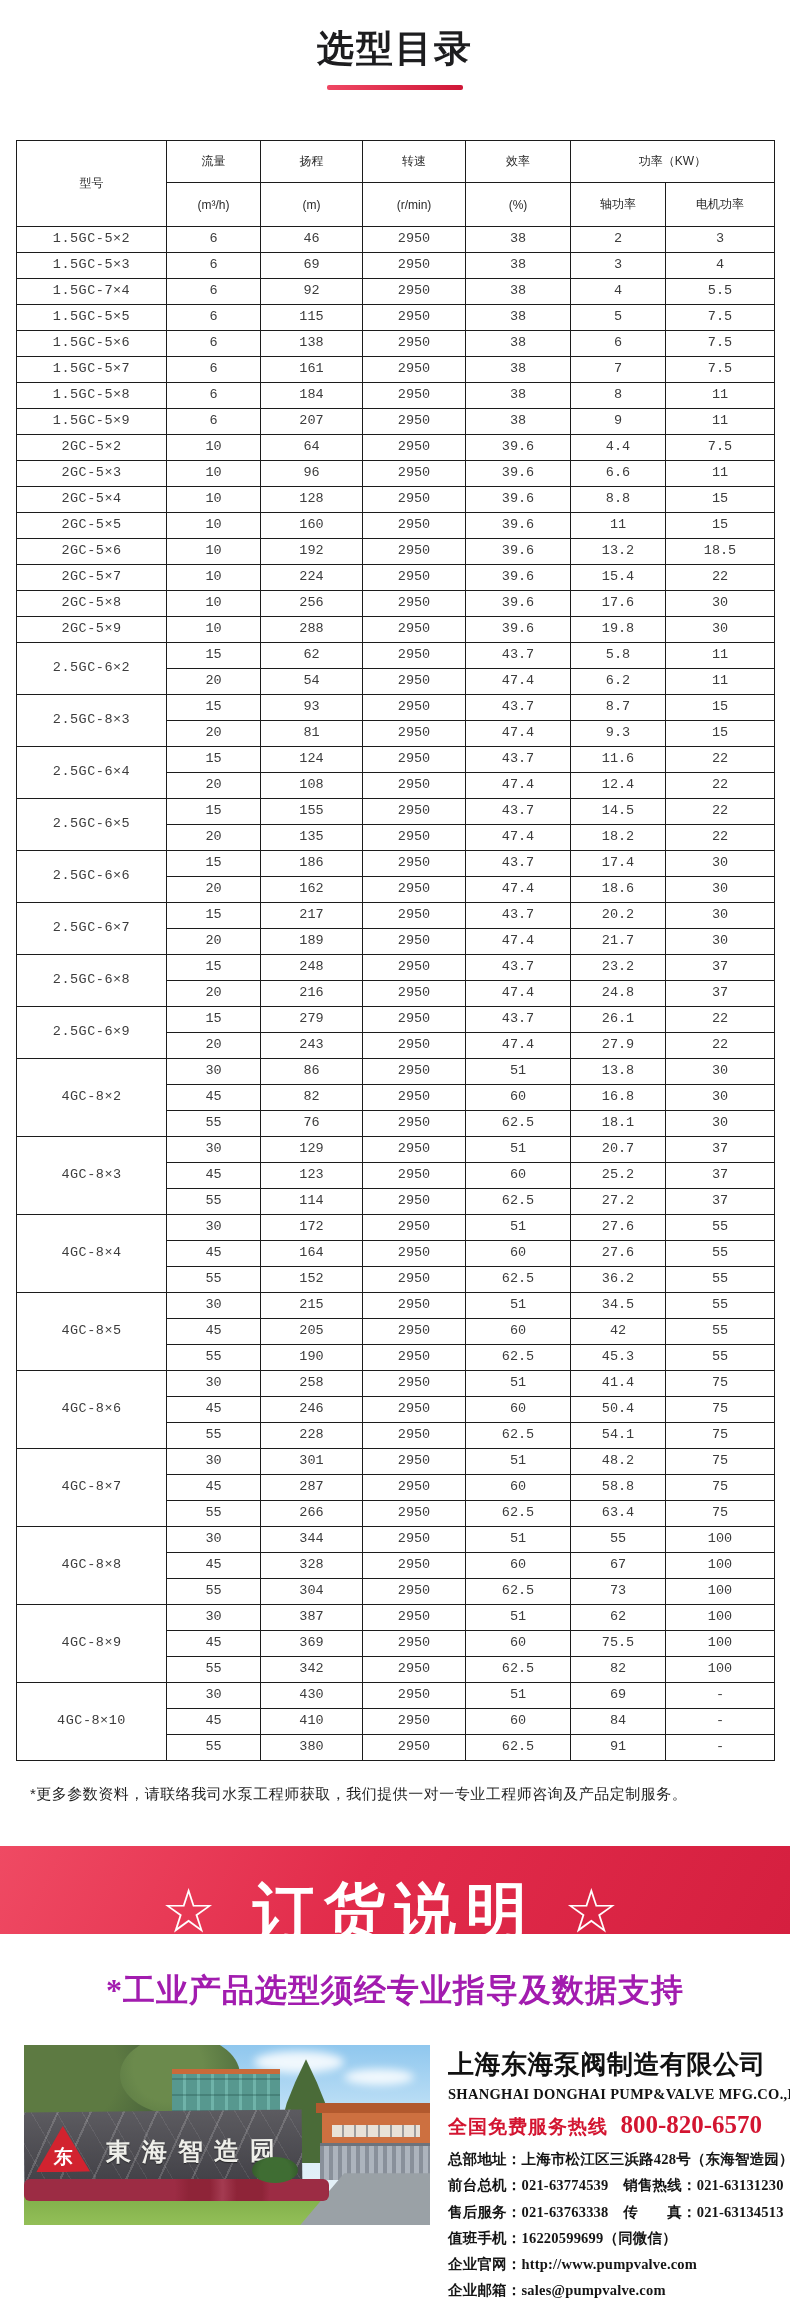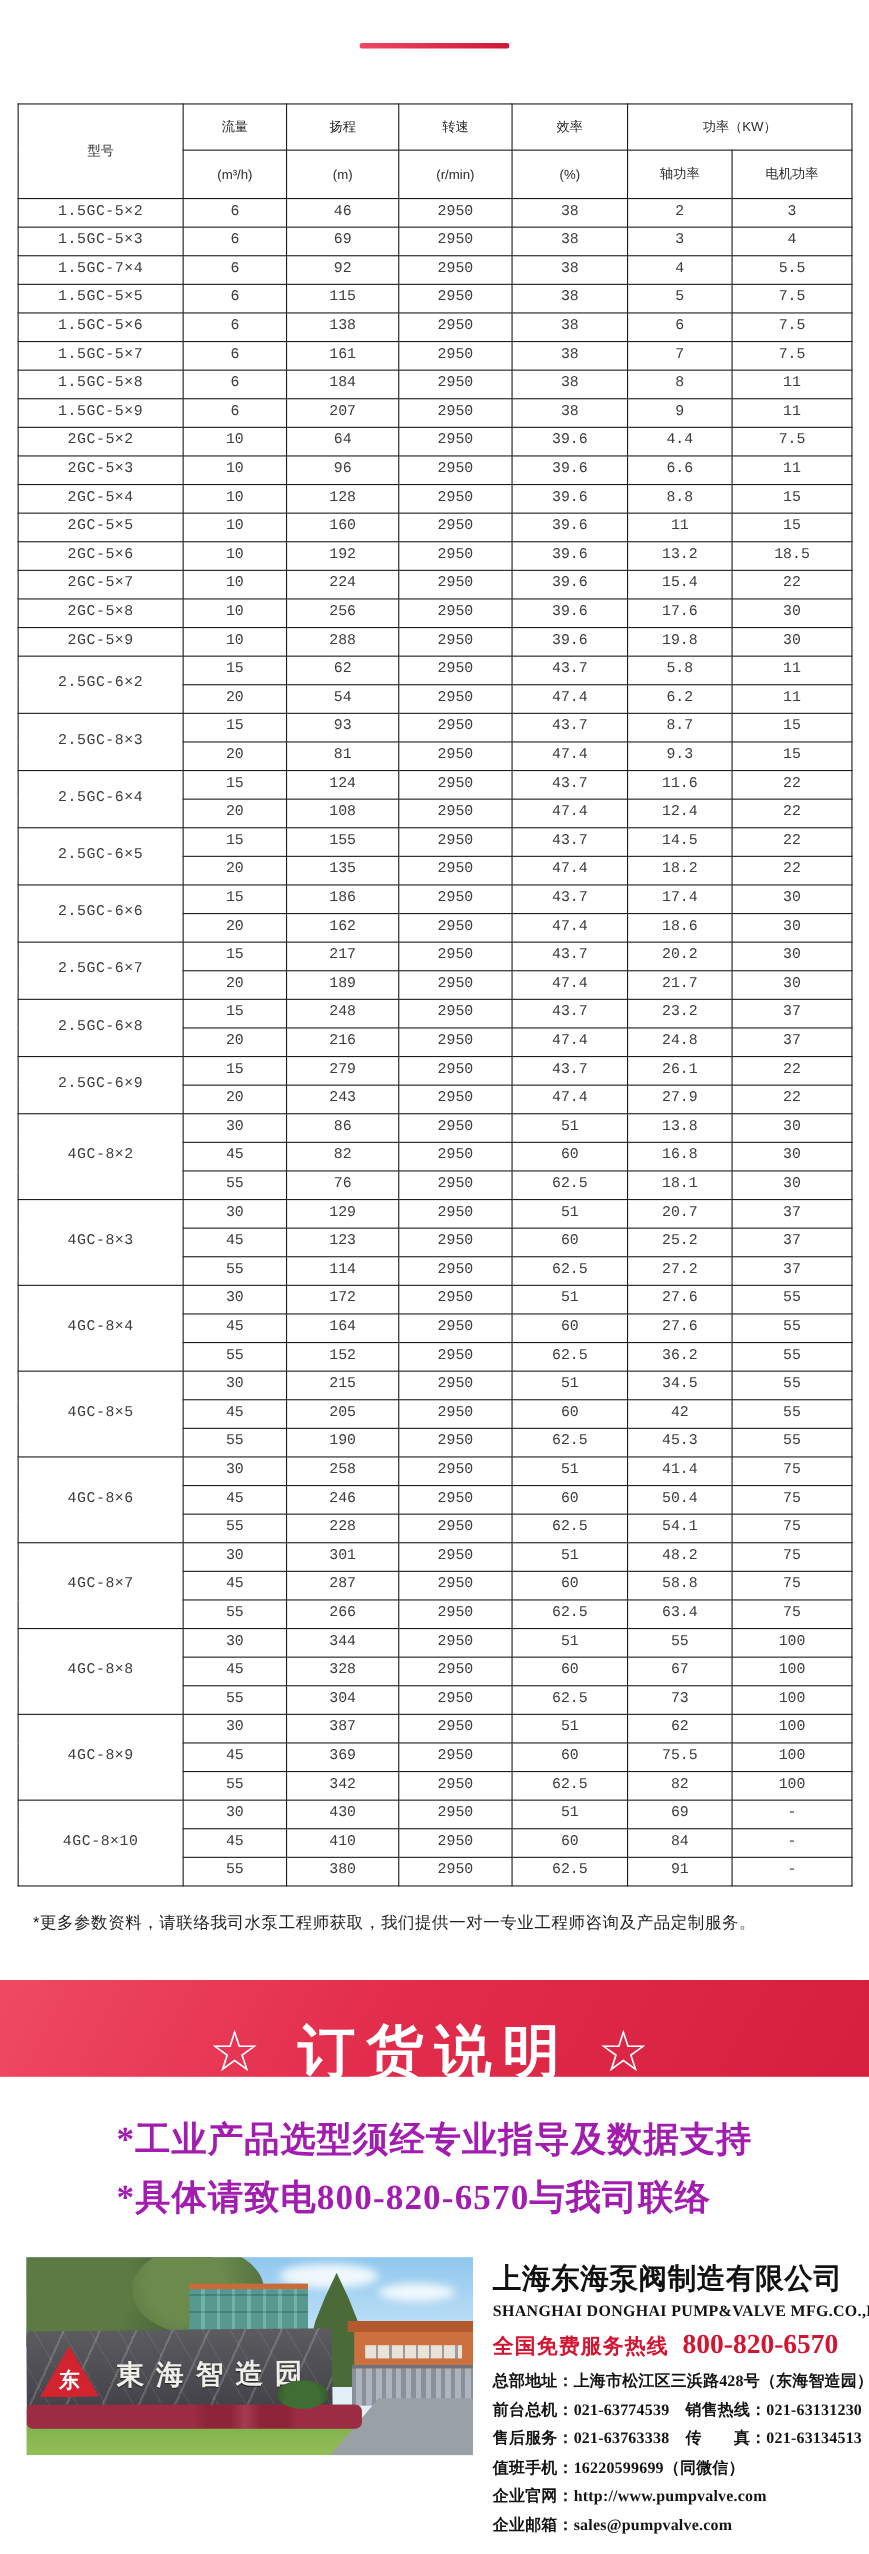--- a/index.html
+++ b/index.html
@@ -24,21 +24,21 @@
   th.unit{font-family:"Liberation Mono","DejaVu Sans Mono",monospace;font-size:14px;}
   table.pump td{height:25px;font-size:13.5px;color:#3c3c3c;line-height:1.1;}
   td.model-cell{font-size:13.5px;letter-spacing:.5px;color:#3c3c3c;margin-left:19px;}
   col.c-model{width:150px;} col.c-flow{width:94px;} col.c-head{width:102px;}
   col.c-speed{width:103px;} col.c-eff{width:105px;} col.c-shaft{width:95px;} col.c-motor{width:109px;}
   
   .footnote{margin:24px 0 0 30px;font-size:15px;color:#1f1f1f;letter-spacing:.5px;}
   
   .order-banner{margin-top:42px;width:790px;height:88px;display:flex;align-items:center;justify-content:center;
     background:linear-gradient(118deg,#ef4a63 0%,#e22c4b 45%,#d51f3f 100%);}
-  .order-banner .banner-text{color:#fff;font-weight:900;font-size:52px;letter-spacing:10px;
+  .order-banner .banner-text{color:#fff;font-weight:900;font-size:61px;letter-spacing:10px;
     font-family:"Liberation Sans","DejaVu Sans",sans-serif;margin-top:44px;}
   
   .order-notes{margin:30px auto 0;width:fit-content;}
   .order-note{font-family:"Liberation Serif","DejaVu Serif",serif;font-weight:900;
     color:#a21caf;font-size:32px;line-height:1.66;letter-spacing:1px;white-space:nowrap;}
   
   .company{display:flex;margin:28px 24px 0;align-items:flex-start;}
   .photo{position:relative;width:406px;height:180px;overflow:hidden;flex:none;
     background:linear-gradient(180deg,#8fc7ee 0%,#b9ddf5 32%,#ddeef9 60%,#ecf3f4 100%);}
   .cloud{position:absolute;background:rgba(255,255,255,.85);border-radius:50%;filter:blur(4px);}
@@ -98,20 +98,21 @@
   .hotline .hl-label{font-size:19px;font-weight:900;letter-spacing:1px;}
   .hotline .hl-number{font-family:"Liberation Serif","DejaVu Serif",serif;font-size:25px;font-weight:900;margin-left:8px;}
   .contact-lines{margin-top:6px;}
   .contact-line{font-family:"Liberation Serif","DejaVu Serif",serif;font-weight:700;
     font-size:14.5px;color:#141414;line-height:1.8;white-space:nowrap;letter-spacing:.2px;}
 </style>
 </head>
 <body>
 
 <div class="page-header">
+  <div class="page-title">选型目录</div>
   <div class="title-underline"></div>
 </div>
 
 <div class="table-wrap">
   <table class="pump">
     <colgroup>
       <col class="c-model">
         <col class="c-flow">
         <col class="c-head">
         <col class="c-speed">
@@ -648,21 +649,20 @@
 </div>
 
 <div class="footnote">*更多参数资料，请联络我司水泵工程师获取，我们提供一对一专业工程师咨询及产品定制服务。</div>
 
 <div class="order-banner">
   <span class="banner-text">☆ 订货说明 ☆</span>
 </div>
 
 <div class="order-notes">
   <div class="order-note">*工业产品选型须经专业指导及数据支持</div>
-  <div class="order-note">*具体请致电800-820-6570与我司联络</div>
 </div>
 
 <div class="company">
   <div class="photo">
     <div class="cloud c1"></div>
     <div class="cloud c2"></div>
     <div class="tree-left"></div>
     <div class="tree-left2"></div>
     <div class="glass-building"></div>
     <div class="pine"></div>

